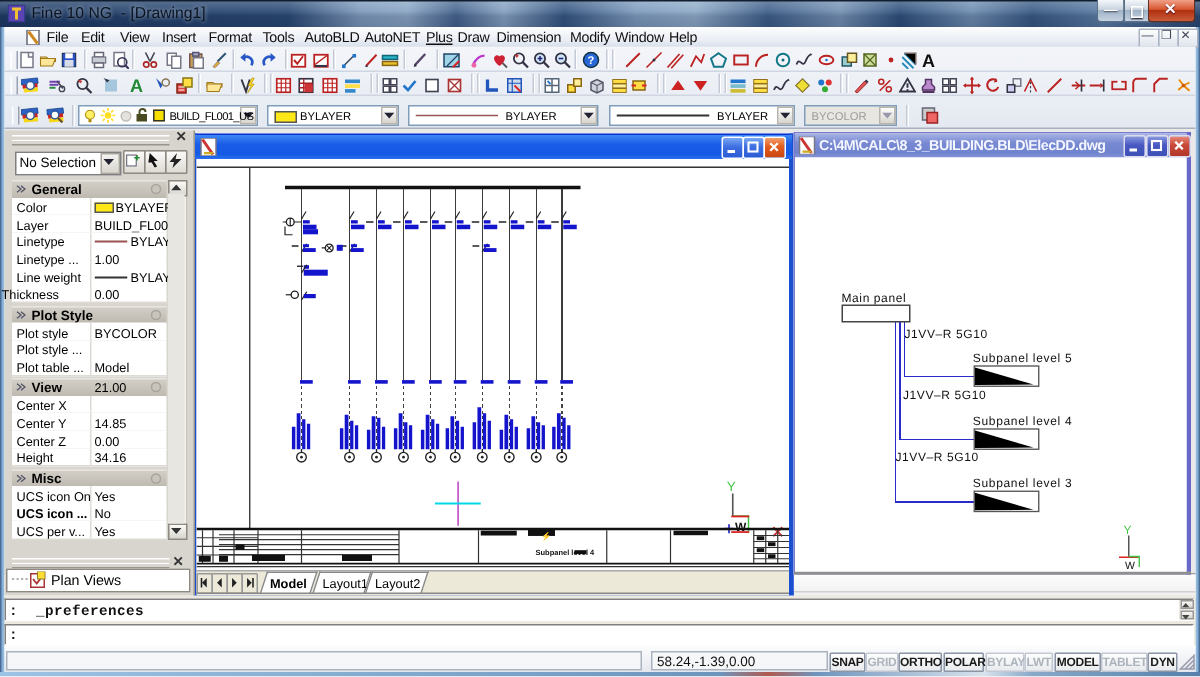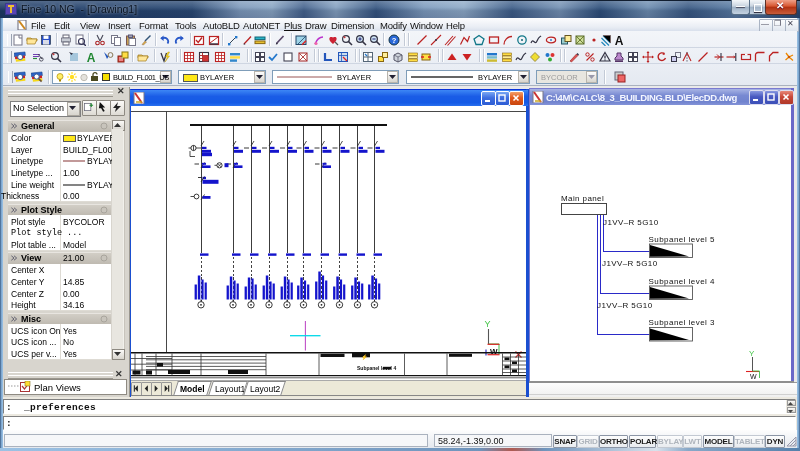--- a/index.html
+++ b/index.html
@@ -962,21 +962,21 @@
     <div style="position:absolute;left:21px;top:204.5px;font-family:'Liberation Sans', sans-serif;font-size:9px;color:#000;white-space:nowrap;font-weight:bold;">Plot Style</div>
     <svg style="position:absolute;left:100px;top:205.5px;" width="8" height="8" viewBox="0 0 8 8">
       <circle cx="4" cy="4" r="3" fill="#c8c4bc" stroke="#a8a49c"></circle>
     </svg>
     <div style="position:absolute;left:8px;top:215.1px;width:103px;height:11.6px;background:#fff;border-bottom:1px solid #dedbd4;"></div>
     <div style="position:absolute;left:60px;top:215.1px;width:1px;height:11.6px;background:#dedbd4;"></div>
     <div style="position:absolute;left:11px;top:216.6px;font-family:'Liberation Sans', sans-serif;font-size:8.5px;color:#000;white-space:nowrap;">Plot style</div>
     <div style="position:absolute;left:63px;top:216.6px;font-family:'Liberation Sans', sans-serif;font-size:8.5px;color:#000;white-space:nowrap;">BYCOLOR</div>
     <div style="position:absolute;left:8px;top:226.7px;width:103px;height:11.6px;background:#fff;border-bottom:1px solid #dedbd4;"></div>
     <div style="position:absolute;left:60px;top:226.7px;width:1px;height:11.6px;background:#dedbd4;"></div>
-    <div style="position:absolute;left:11px;top:228.2px;font-family:Liberation Mono, monospace;font-size:8.5px;color:#000;white-space:nowrap;">Plot style ...</div>
+    <div style="position:absolute;left:11px;top:228.2px;font-family:Liberation Sans, sans-serif;font-size:8.5px;color:#000;white-space:nowrap;">Plot style ...</div>
     <div style="position:absolute;left:63px;top:228.2px;font-family:'Liberation Sans', sans-serif;font-size:8.5px;color:#000;white-space:nowrap;"></div>
     <div style="position:absolute;left:8px;top:238.3px;width:103px;height:11.6px;background:#fff;border-bottom:1px solid #dedbd4;"></div>
     <div style="position:absolute;left:60px;top:238.3px;width:1px;height:11.6px;background:#dedbd4;"></div>
     <div style="position:absolute;left:11px;top:239.8px;font-family:'Liberation Sans', sans-serif;font-size:8.5px;color:#000;white-space:nowrap;">Plot table ...</div>
     <div style="position:absolute;left:63px;top:239.8px;font-family:'Liberation Sans', sans-serif;font-size:8.5px;color:#000;white-space:nowrap;">Model</div>
     <div style="position:absolute;left:8px;top:252.20000000000002px;width:103px;height:11.6px;background:linear-gradient(180deg,#d2cec6,#bdb8af);border-top:1px solid #e8e5e0;"></div>
     <svg style="position:absolute;left:10px;top:254.20000000000002px;" width="8" height="8" viewBox="0 0 8 9">
       <path d="M1 2l3 2.5L1 7M4 2l3 2.5L4 7" stroke="#556" fill="none" stroke-width="1"></path>
     </svg>
     <div style="position:absolute;left:21px;top:253.20000000000002px;font-family:'Liberation Sans', sans-serif;font-size:9px;color:#000;white-space:nowrap;font-weight:bold;">View</div>
@@ -1006,21 +1006,21 @@
     <div style="position:absolute;left:21px;top:313.50000000000006px;font-family:'Liberation Sans', sans-serif;font-size:9px;color:#000;white-space:nowrap;font-weight:bold;">Misc</div>
     <svg style="position:absolute;left:100px;top:314.50000000000006px;" width="8" height="8" viewBox="0 0 8 8">
       <circle cx="4" cy="4" r="3" fill="#c8c4bc" stroke="#a8a49c"></circle>
     </svg>
     <div style="position:absolute;left:8px;top:324.1000000000001px;width:103px;height:11.6px;background:#fff;border-bottom:1px solid #dedbd4;"></div>
     <div style="position:absolute;left:60px;top:324.1000000000001px;width:1px;height:11.6px;background:#dedbd4;"></div>
     <div style="position:absolute;left:11px;top:325.6000000000001px;font-family:'Liberation Sans', sans-serif;font-size:8.5px;color:#000;white-space:nowrap;">UCS icon On</div>
     <div style="position:absolute;left:63px;top:325.6000000000001px;font-family:'Liberation Sans', sans-serif;font-size:8.5px;color:#000;white-space:nowrap;">Yes</div>
     <div style="position:absolute;left:8px;top:335.70000000000005px;width:103px;height:11.6px;background:#fff;border-bottom:1px solid #dedbd4;"></div>
     <div style="position:absolute;left:60px;top:335.70000000000005px;width:1px;height:11.6px;background:#dedbd4;"></div>
-    <div style="position:absolute;left:11px;top:337.20000000000005px;font-family:'Liberation Sans', sans-serif;font-size:8.5px;color:#000;white-space:nowrap;">UCS icon ...</div>
+    <div style="position:absolute;left:11px;top:337.20000000000005px;font-family:'Liberation Sans', sans-serif;font-size:8.5px;color:#000;white-space:nowrap;font-weight:bold;">UCS icon ...</div>
     <div style="position:absolute;left:63px;top:337.20000000000005px;font-family:'Liberation Sans', sans-serif;font-size:8.5px;color:#000;white-space:nowrap;">No</div>
     <div style="position:absolute;left:8px;top:347.30000000000007px;width:103px;height:11.6px;background:#fff;border-bottom:1px solid #dedbd4;"></div>
     <div style="position:absolute;left:60px;top:347.30000000000007px;width:1px;height:11.6px;background:#dedbd4;"></div>
     <div style="position:absolute;left:11px;top:348.80000000000007px;font-family:'Liberation Sans', sans-serif;font-size:8.5px;color:#000;white-space:nowrap;">UCS per v...</div>
     <div style="position:absolute;left:63px;top:348.80000000000007px;font-family:'Liberation Sans', sans-serif;font-size:8.5px;color:#000;white-space:nowrap;">Yes</div>
     <div style="position:absolute;left:112px;top:120px;width:11px;height:238px;background:#f2f1ec;border:1px solid #c8c4bc;"></div>
     <div style="position:absolute;left:112px;top:120px;width:11px;height:9px;background:linear-gradient(180deg,#fbfaf8,#d8d5ce);border:1px solid #8e8a82;"></div>
     <svg style="position:absolute;left:114px;top:123px;" width="7" height="4" viewBox="0 0 7 4">
       <path d="M0 4h7L3.5 0z" fill="#333"></path>
     </svg>

